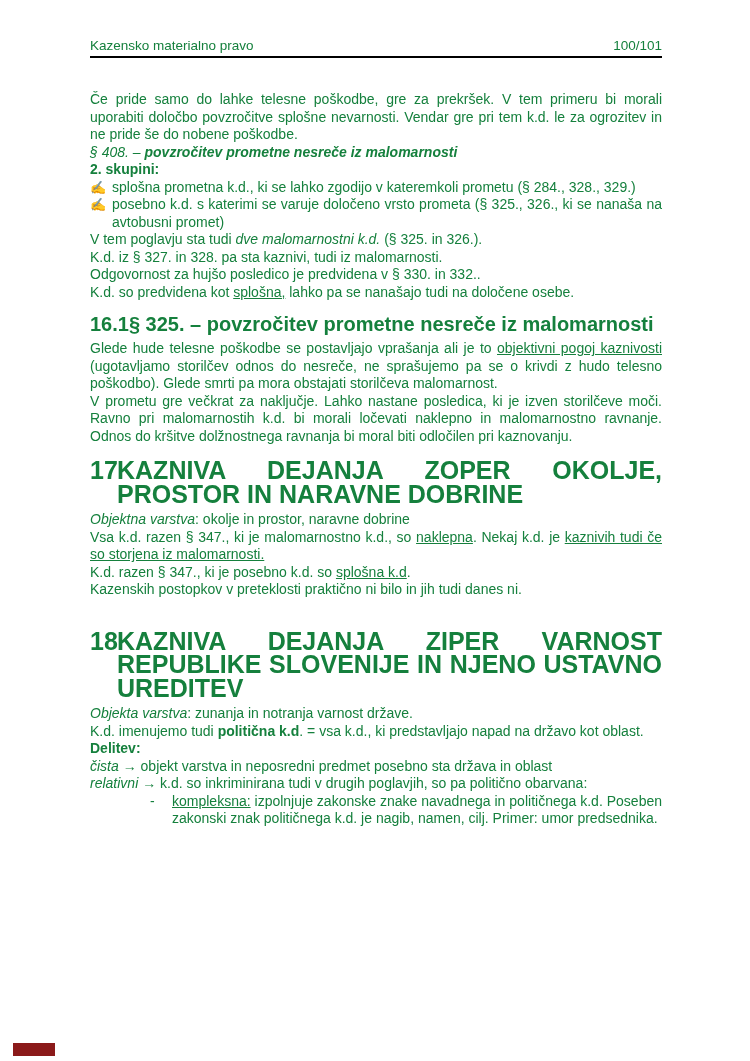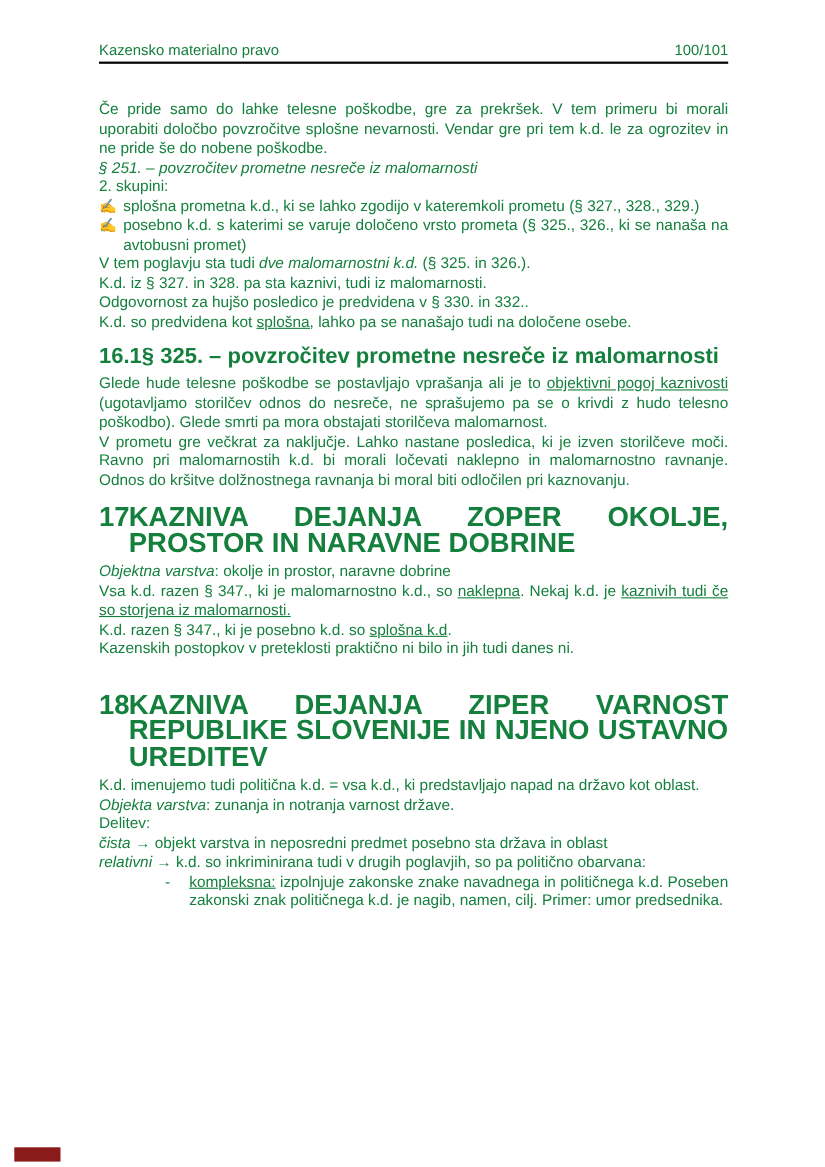--- a/index.html
+++ b/index.html
@@ -24,21 +24,21 @@
     border-bottom:2px solid #000000;
   }
   .body-text{ margin-top:33px; }
   .p{
     font-size:14px;
     line-height:17.5px;
     text-align:justify;
     margin:0;
   }
   .fi{font-style:italic;}
-  .fb{font-weight:400;}
+  .fb{font-weight:700;}
   .fu{text-decoration:underline;}
   .h2{
     font-size:20px;
     font-weight:700;
     line-height:20px;
     margin:13px 0 6px 0;
     white-space:nowrap;
   }
   .h2-num{display:inline-block;min-width:30px;}
   .h1{
@@ -85,26 +85,26 @@
   <div class="content">
 
     <div class="hdr">
       <span>Kazensko materialno pravo</span>
       <span>100/101</span>
     </div>
 
     <div class="body-text">
 
       <div class="p"><span>Če pride samo do lahke telesne poškodbe, gre za prekršek. V tem primeru bi morali uporabiti določbo povzročitve splošne nevarnosti. Vendar gre pri tem k.d. le za ogrozitev in ne pride še do nobene poškodbe.</span></div>
-      <div class="p"><span class="fi">§ 251. – </span><span class="fb fi">povzročitev prometne nesreče iz malomarnosti</span></div>
+      <div class="p"><span class="fi">§ 408. – </span><span class="fb fi">povzročitev prometne nesreče iz malomarnosti</span></div>
       <div class="p"><span class="fb">2. skupini:</span></div>
 
       <div class="bullet">
         <span class="bullet-icon">✍</span>
-        <div class="bullet-body"><span>splošna prometna k.d., ki se lahko zgodijo v kateremkoli prometu (§ 327., 328., 329.)</span></div>
+        <div class="bullet-body"><span>splošna prometna k.d., ki se lahko zgodijo v kateremkoli prometu (§ 284., 328., 329.)</span></div>
       </div>
       <div class="bullet">
         <span class="bullet-icon">✍</span>
         <div class="bullet-body"><span>posebno k.d. s katerimi se varuje določeno vrsto prometa (§ 325., 326., ki se nanaša na avtobusni promet)</span></div>
       </div>
 
       <div class="p"><span>V tem poglavju sta tudi </span><span class="fi">dve malomarnostni k.d.</span><span> (§ 325. in 326.).</span></div>
       <div class="p"><span>K.d. iz § 327. in 328. pa sta kaznivi, tudi iz malomarnosti.</span></div>
       <div class="p"><span>Odgovornost za hujšo posledico je predvidena v § 330. in 332..</span></div>
       <div class="p"><span>K.d. so predvidena kot </span><span class="fu">splošna,</span><span> lahko pa se nanašajo tudi na določene osebe.</span></div>
@@ -122,22 +122,22 @@
 
       <div class="p"><span class="fi">Objektna varstva</span><span>: okolje in prostor, naravne dobrine</span></div>
       <div class="p"><span>Vsa k.d. razen § 347., ki je malomarnostno k.d., so </span><span class="fu">naklepna</span><span>. Nekaj k.d. je </span><span class="fu">kaznivih tudi če so storjena iz malomarnosti.</span></div>
       <div class="p"><span>K.d. razen § 347., ki je posebno k.d. so </span><span class="fu">splošna k.d</span><span>.</span></div>
       <div class="p"><span>Kazenskih postopkov v preteklosti praktično ni bilo in jih tudi danes ni.</span></div>
 
       <div class="h1 gap-top">
         <span class="h1-num">18</span><span>KAZNIVA DEJANJA ZIPER VARNOST REPUBLIKE SLOVENIJE IN NJENO USTAVNO UREDITEV</span>
       </div>
 
+      <div class="p"><span class="fi">Objekta varstva</span><span>: zunanja in notranja varnost države.</span></div>
       <div class="p"><span>K.d. imenujemo tudi </span><span class="fb">politična k.d</span><span>. = vsa k.d., ki predstavljajo napad na državo kot oblast.</span></div>
-      <div class="p"><span class="fi">Objekta varstva</span><span>: zunanja in notranja varnost države.</span></div>
       <div class="p"><span class="fb">Delitev:</span></div>
       <div class="p"><span class="fi">čista</span><span> → objekt varstva in neposredni predmet posebno sta država in oblast</span></div>
       <div class="p"><span class="fi">relativni</span><span> → k.d. so inkriminirana tudi v drugih poglavjih, so pa politično obarvana:</span></div>
 
       <div class="dash">
         <span class="dash-marker">-</span>
         <div class="dash-body"><span class="fu">kompleksna:</span><span> izpolnjuje zakonske znake navadnega in političnega k.d. Poseben zakonski znak političnega k.d. je nagib, namen, cilj. Primer: umor predsednika.</span></div>
       </div>
 
     </div>

